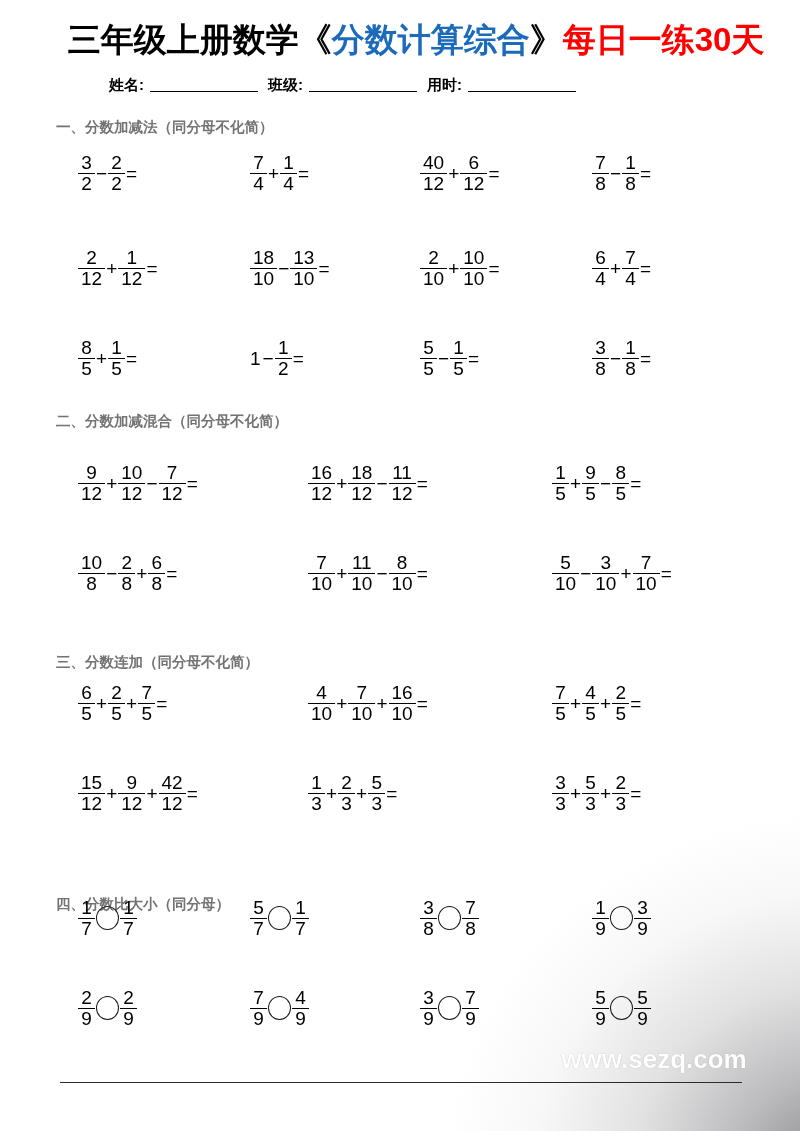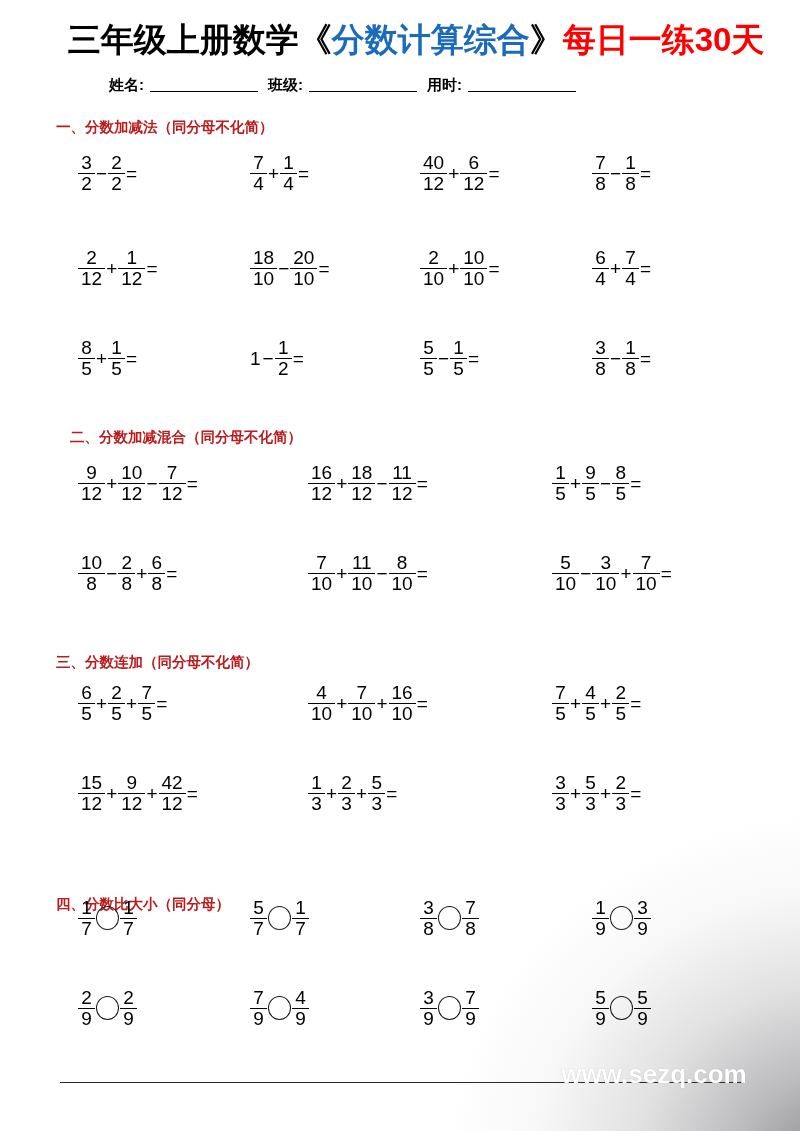--- a/index.html
+++ b/index.html
@@ -74,21 +74,21 @@
     vertical-align: -2px;
   }
   .meta-row .grp { margin-right: 4px; }
 
   
   .sec-head {
     position: absolute;
     left: 56px;
     font-size: 14.5px;
     font-weight: bold;
-    color: #b91c1c;
+    color: #737373;
     white-space: nowrap;
   }
 
   
   .prow {
     position: absolute;
     left: 0;
     width: 800px;
     height: 56px;
   }
@@ -179,21 +179,21 @@
     letter-spacing: 5px;
     line-height: 34px;
     text-shadow: 0 0 1px rgba(120,120,120,0.6);
   }
   #wm .wm-url {
     font-size: 26px;
     font-weight: bold;
     color: #ffffff;
     letter-spacing: 0px;
     line-height: 30px;
-    margin-top: 19px;
+    margin-top: 4px;
     text-shadow: 0 0 1px rgba(120,120,120,0.6);
   }
 </style>
 </head>
 <body>
 
 <div id="page">
 
   <div id="shade"></div>
 
@@ -281,21 +281,21 @@
           <span class="eq">=</span>
         </div>
         <div class="cell" style="left: 250px;">
           <span class="frac">
             <span class="num">18</span>
             <span class="bar"></span>
             <span class="den">10</span>
           </span>
           <span class="op">−</span>
           <span class="frac">
-            <span class="num">20</span>
+            <span class="num">13</span>
             <span class="bar"></span>
             <span class="den">10</span>
           </span>
           <span class="eq">=</span>
         </div>
         <div class="cell" style="left: 420px;">
           <span class="frac">
             <span class="num">2</span>
             <span class="bar"></span>
             <span class="den">10</span>
@@ -370,21 +370,21 @@
           </span>
           <span class="op">−</span>
           <span class="frac">
             <span class="num">1</span>
             <span class="bar"></span>
             <span class="den">8</span>
           </span>
           <span class="eq">=</span>
         </div>
       </div>
-      <div class="sec-head" style="top: 428px; margin-left: 14px;">二、分数加减混合（同分母不化简）</div>
+      <div class="sec-head" style="top: 412px;">二、分数加减混合（同分母不化简）</div>
       <div class="prow" style="top: 455px;">
         <div class="cell" style="left: 78px;">
           <span class="frac">
             <span class="num">9</span>
             <span class="bar"></span>
             <span class="den">12</span>
           </span>
           <span class="op">+</span>
           <span class="frac">
             <span class="num">10</span>

